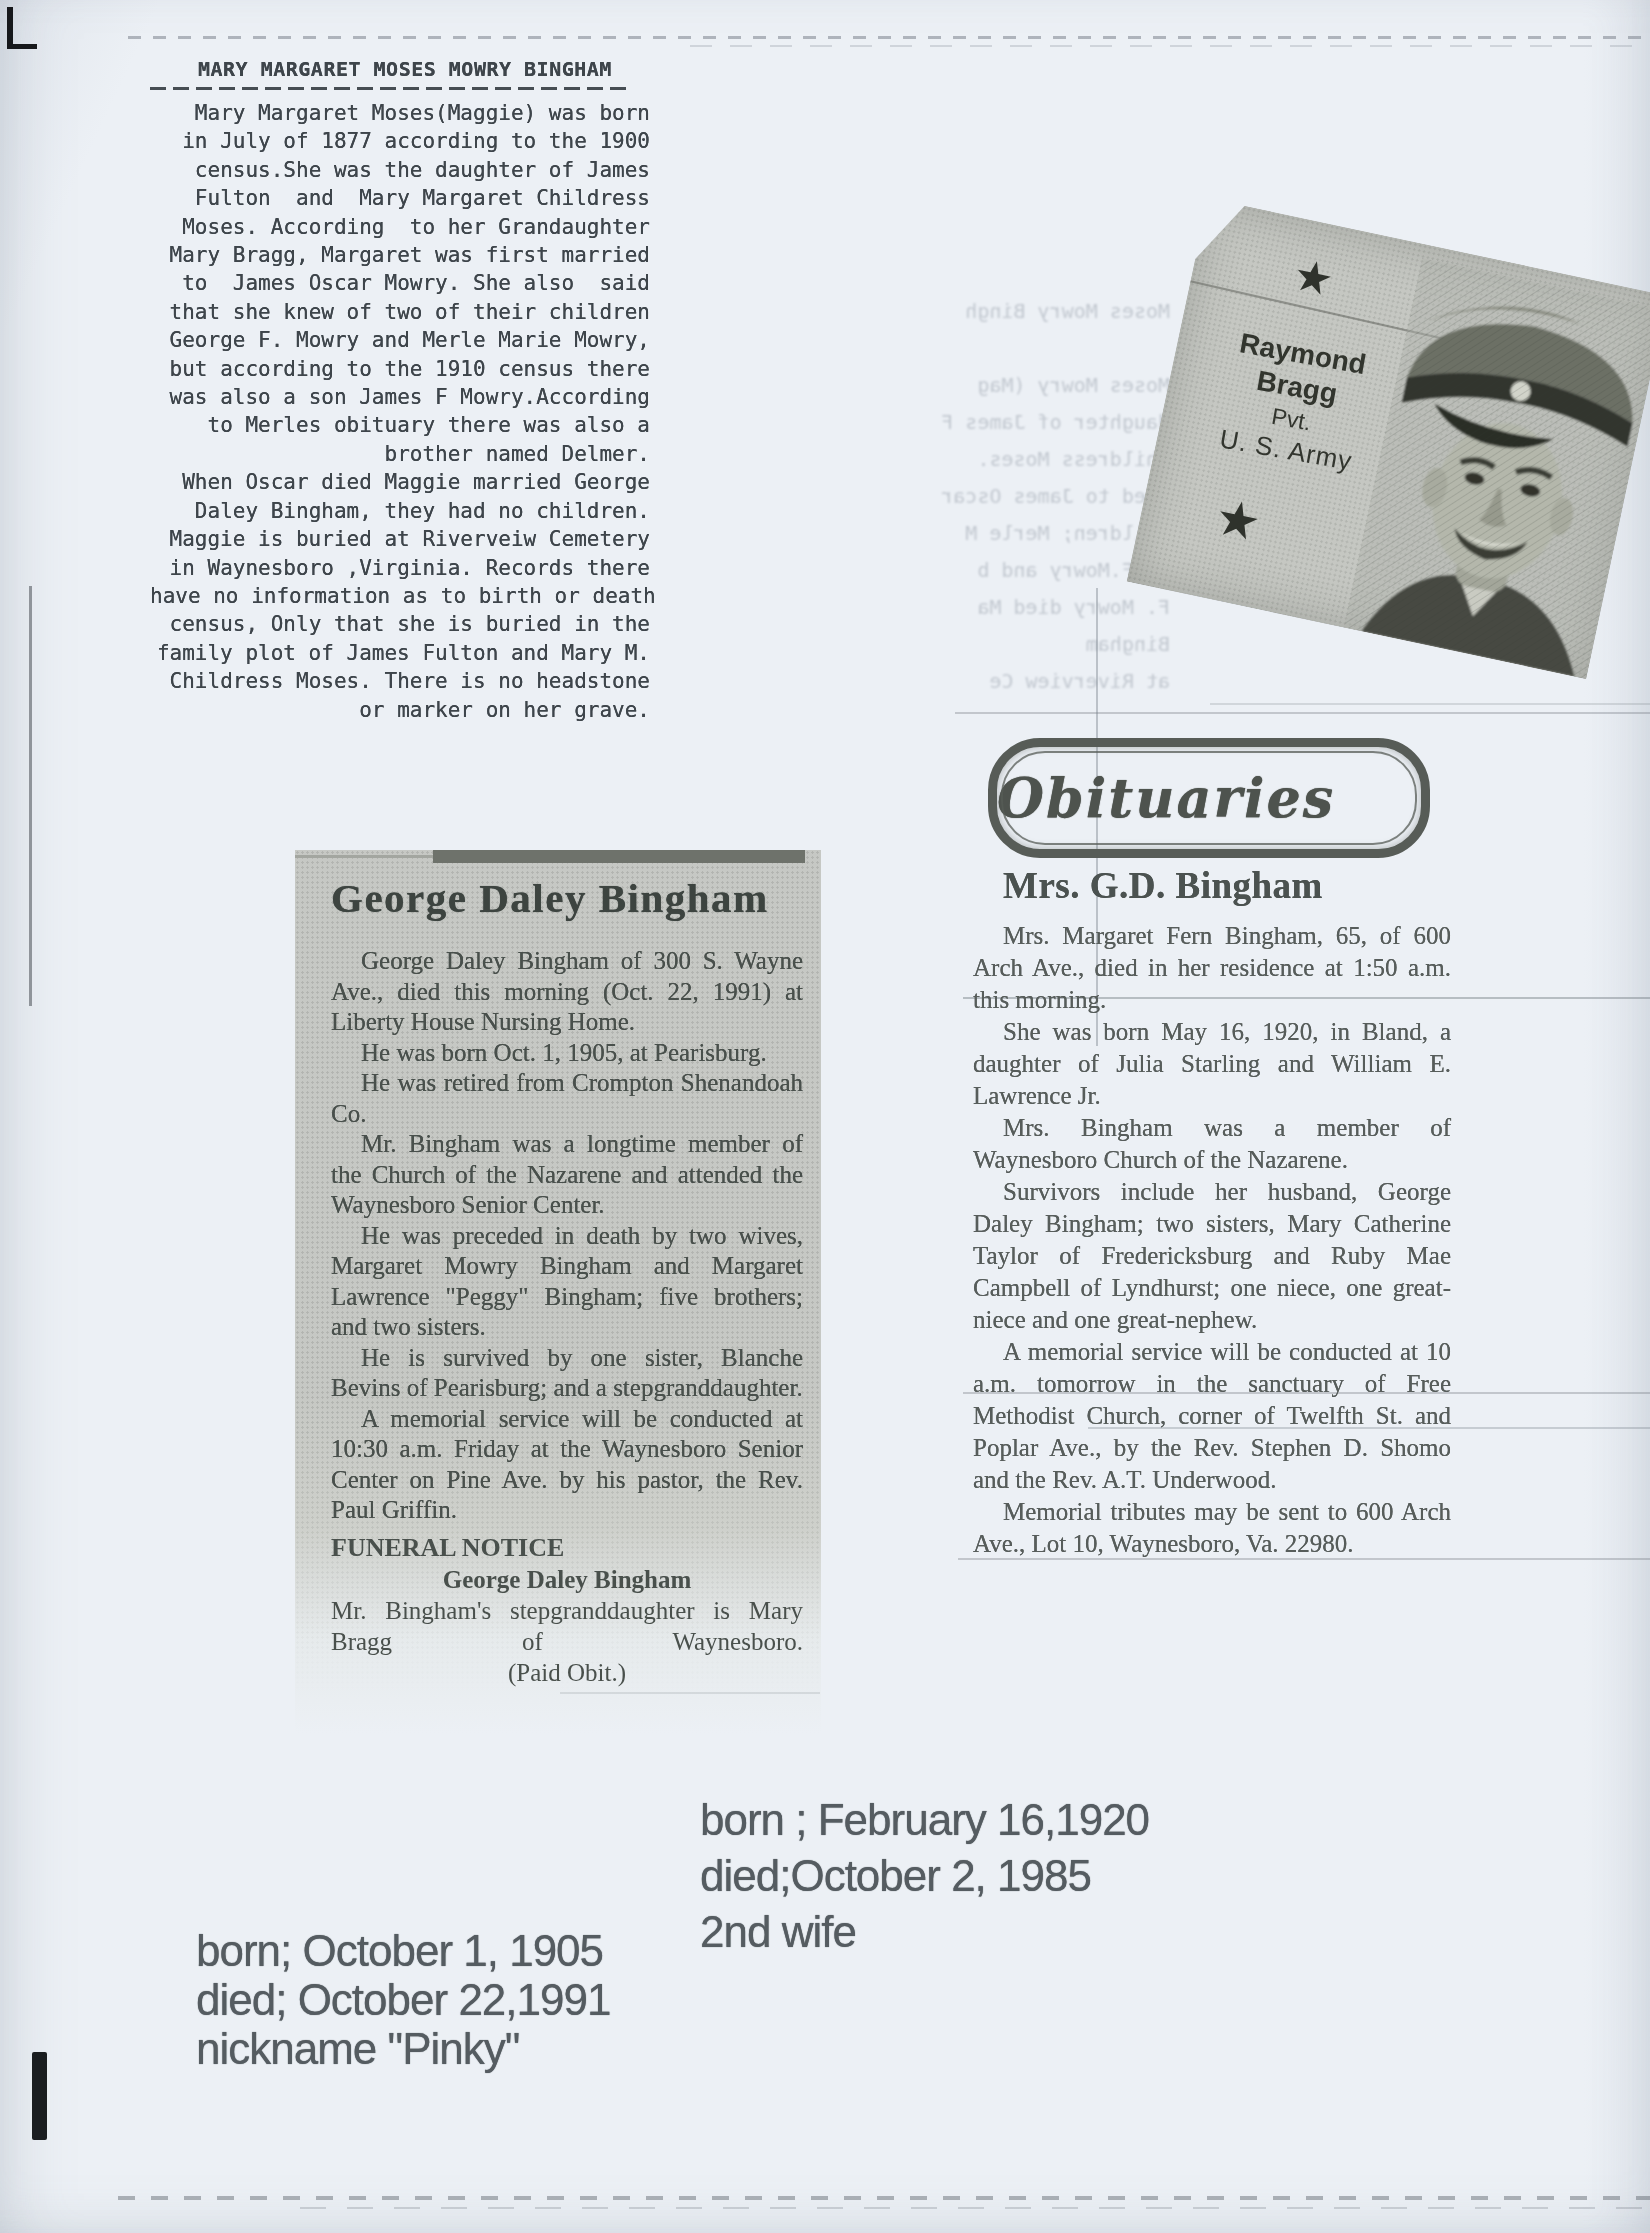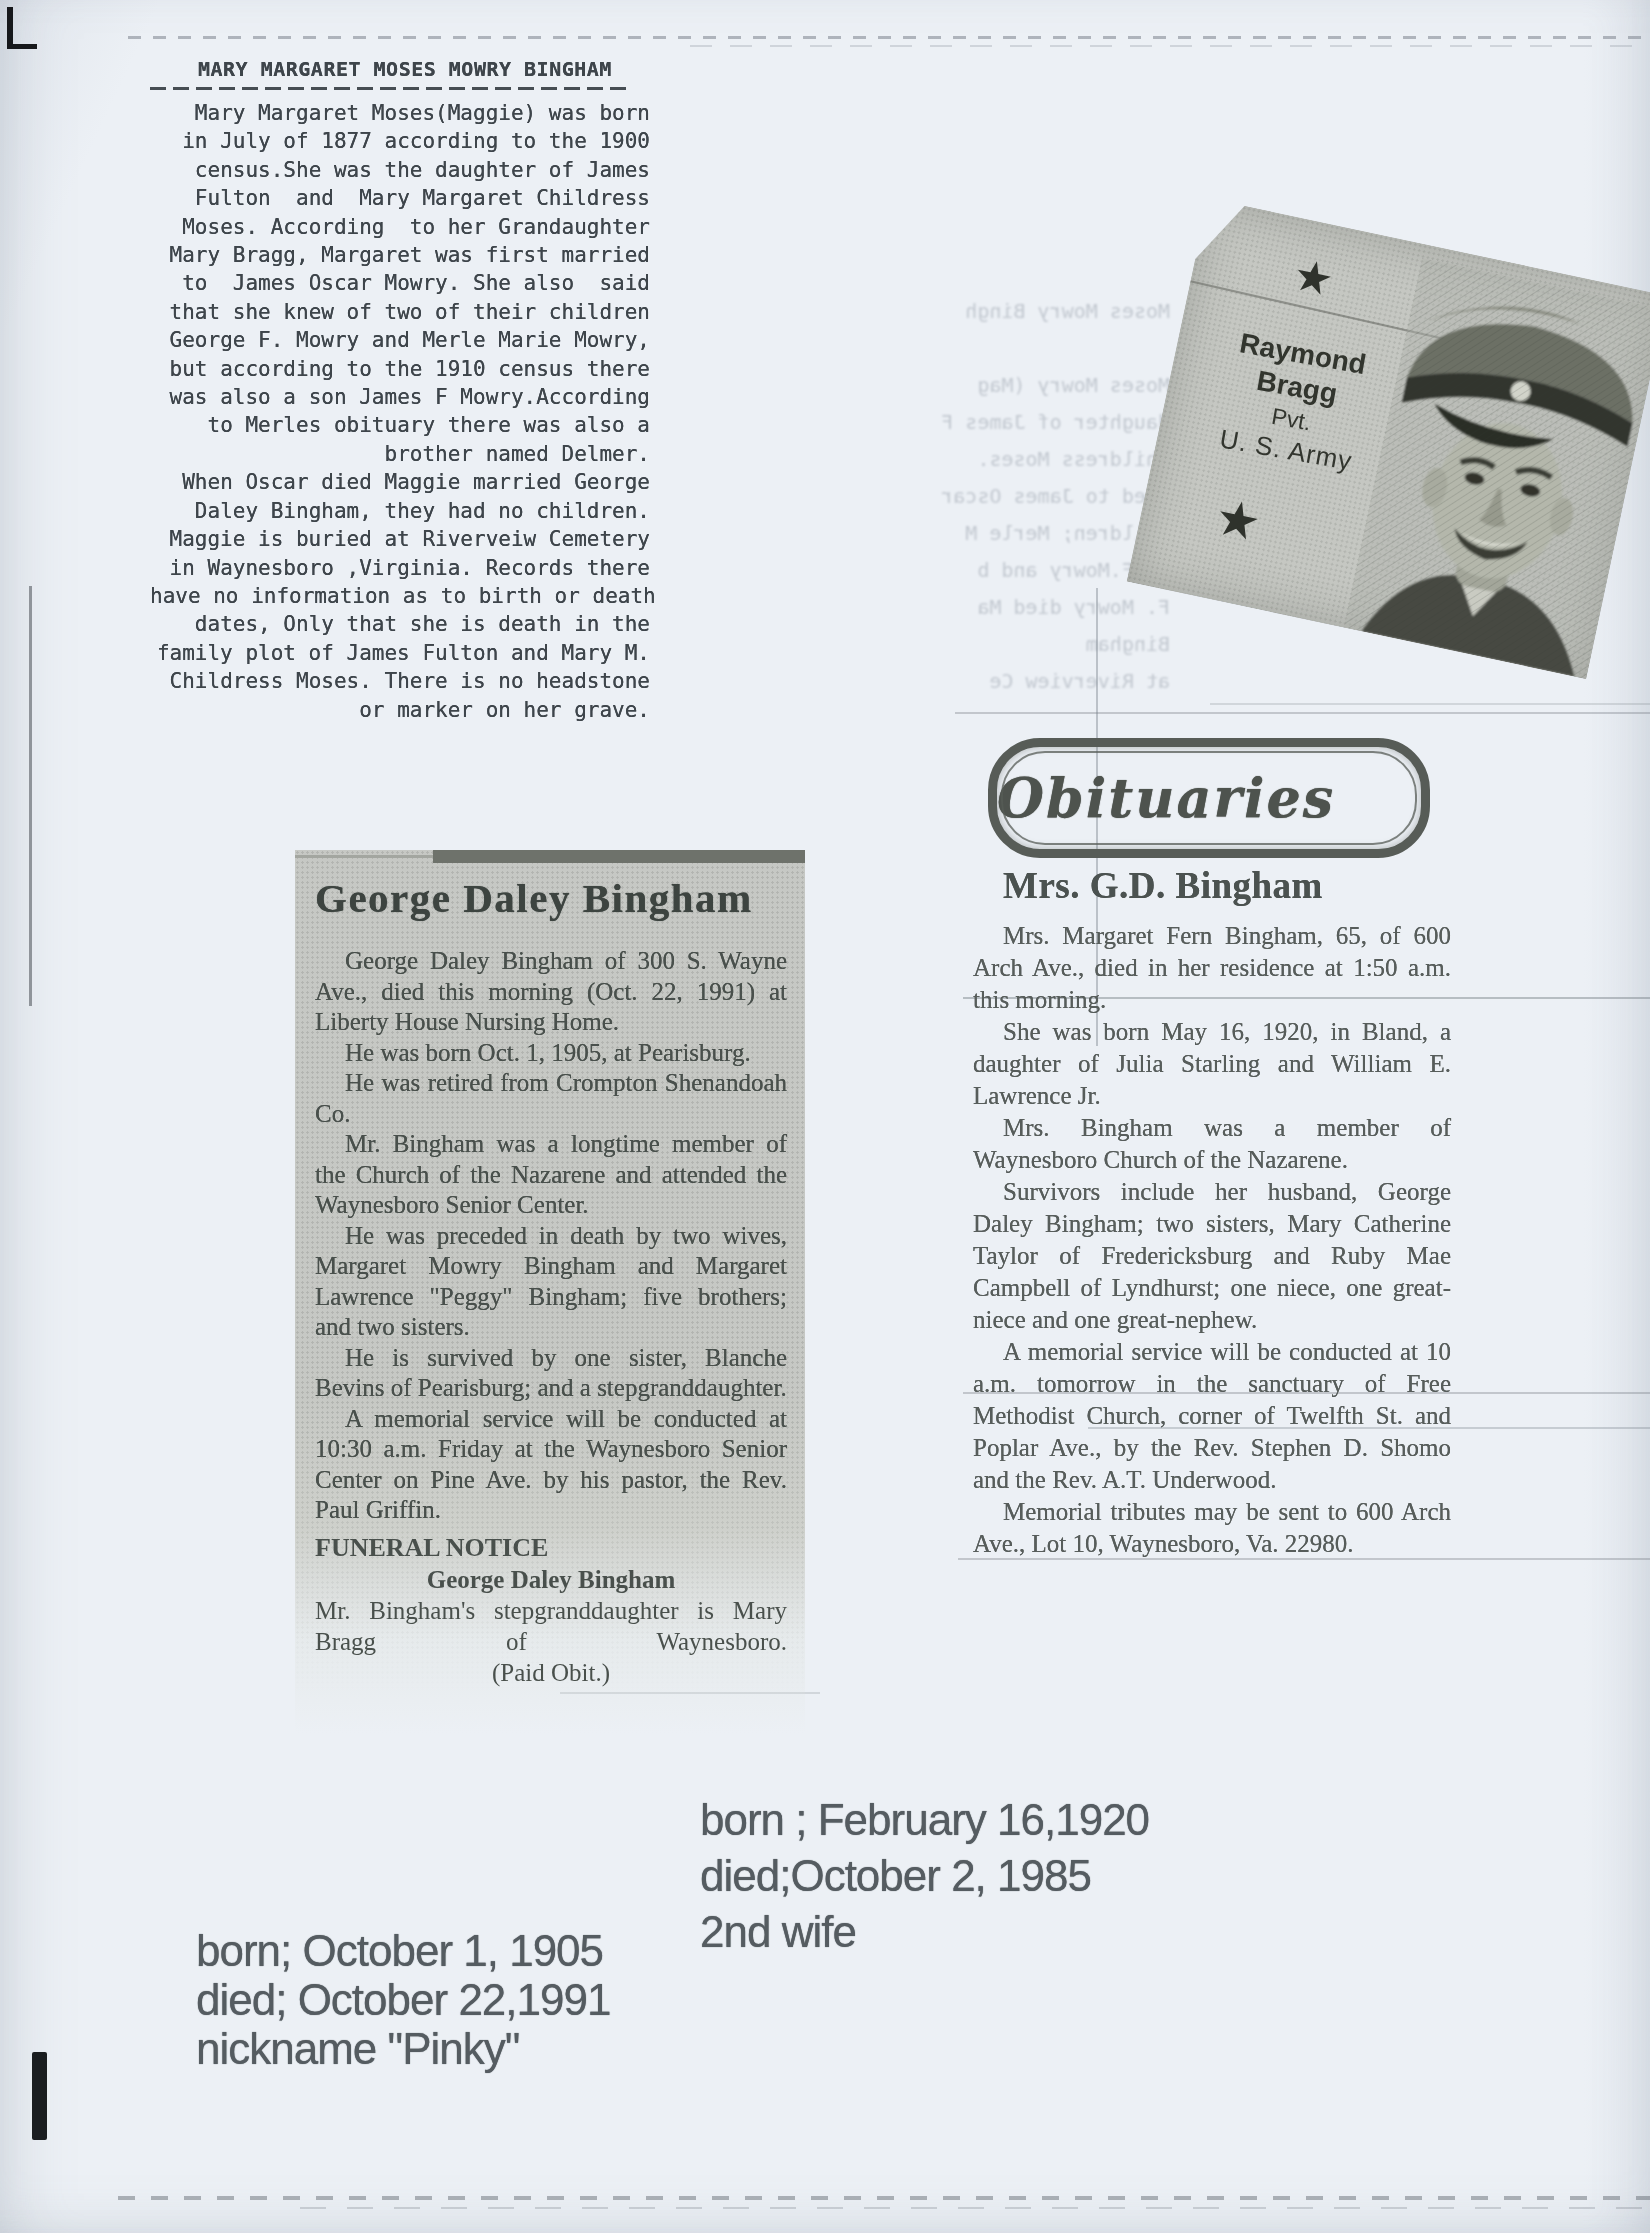--- a/index.html
+++ b/index.html
@@ -88,21 +88,21 @@
   
   #mrs-obit{left:973px;top:864px;width:478px;color:#575d5b;}
   #mrs-headline{margin-left:30px;font:bold 37px/44px "Liberation Serif",serif;
     color:#4b5250;letter-spacing:.5px;text-shadow:0 0 .6px #4b5250;}
   #mrs-body{margin-top:12px;font:25px/32px "Liberation Serif",serif;}
   #mrs-body p, #geo-body p{margin:0;text-align:justify;text-indent:30px;
     text-shadow:0 0 .5px currentColor;}
 
   
   #geo-clip{left:295px;top:850px;width:510px;height:940px;
-    background:linear-gradient(#c6c8c4 0%,#c6c8c4 58%,#ced0cb 72%,rgba(222,226,222,.4) 84%,rgba(236,240,245,0) 94%);}
+    background:linear-gradient(#c6c8c4 0%,#c6c8c4 58%,#ced0cb 72%,rgba(222,226,222,.4) 84%,rgba(236,240,245,0) 94%);padding-left:16px;}
   #geo-dots{position:absolute;inset:0;
     background-image:radial-gradient(rgba(40,44,40,.12) 1px,transparent 1.3px);
     background-size:5px 5px;
     -webkit-mask-image:linear-gradient(#000 62%,transparent 90%);
     mask-image:linear-gradient(#000 62%,transparent 90%);}
   #geo-topbar{left:138px;top:0;width:372px;height:13px;background:#6e726b;}
   #geo-topline{left:0;top:5px;width:138px;height:3px;background:#a3a6a0;}
   #geo-inner{position:relative;padding:24px 18px 0 20px;}
   #geo-headline{font:bold 41px/48px "Liberation Serif",serif;color:#3d4440;
     letter-spacing:1.5px;text-shadow:0 0 .8px #3d4440;}
@@ -156,21 +156,21 @@
         <div class="typed-line">George F. Mowry and Merle Marie Mowry,</div>
         <div class="typed-line">but according to the 1910 census there</div>
         <div class="typed-line">was also a son James F Mowry.According</div>
         <div class="typed-line">to Merles obituary there was also a</div>
         <div class="typed-line">brother named Delmer.</div>
         <div class="typed-line"> When Oscar died Maggie married George</div>
         <div class="typed-line">Daley Bingham, they had no children.</div>
         <div class="typed-line"> Maggie is buried at Riverveiw Cemetery</div>
         <div class="typed-line">in Waynesboro ,Virginia. Records there</div>
         <div class="typed-line">have no information as to birth or death</div>
-        <div class="typed-line">dates, Only that she is death in the</div>
+        <div class="typed-line">census, Only that she is buried in the</div>
         <div class="typed-line">family plot of James Fulton and Mary M.</div>
         <div class="typed-line">Childress Moses. There is no headstone</div>
         <div class="typed-line">or marker on her grave.</div>
       </div>
   </div>
 
   <div class="abs" id="bleed">
       <div class="bleed-line">&nbsp;</div>
       <div class="bleed-line">Moses Mowry Bingh</div>
       <div class="bleed-line">&nbsp;</div>

